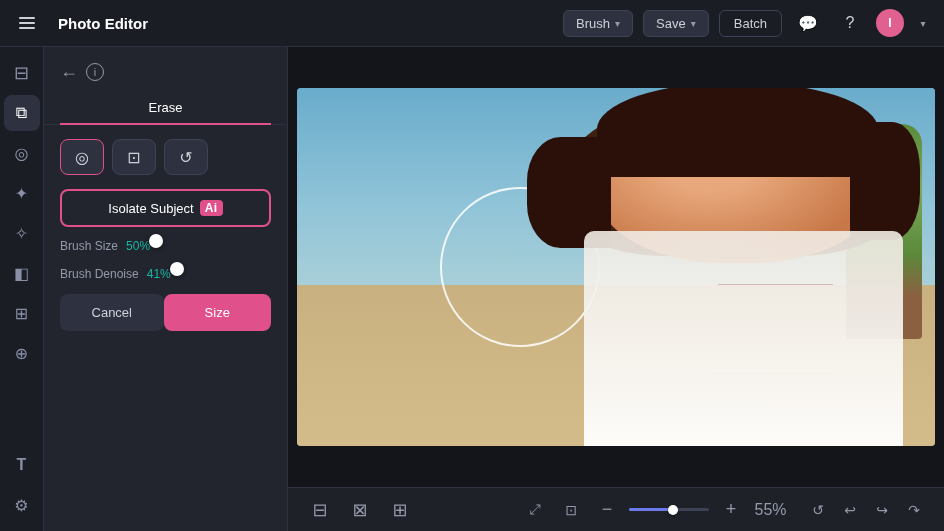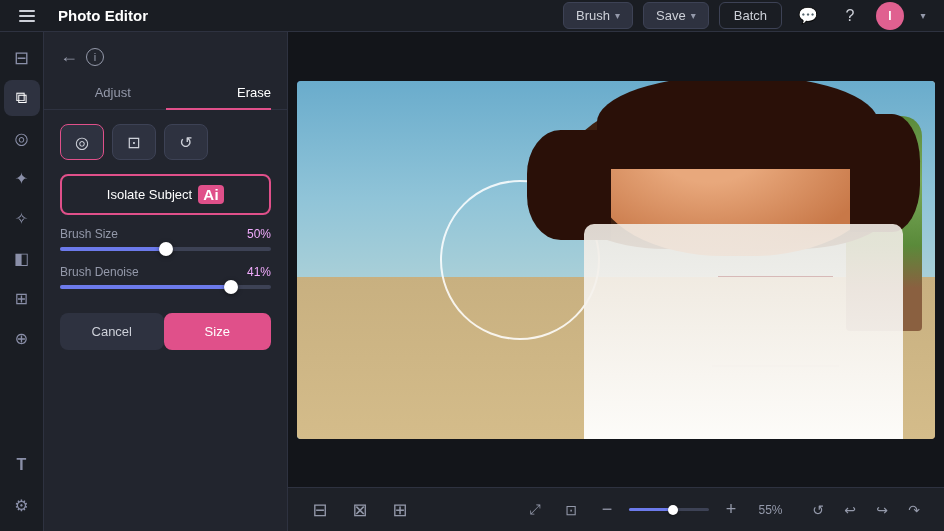--- a/index.html
+++ b/index.html
@@ -11,21 +11,21 @@
       color: #cdd0d8;
       overflow: hidden;
       display: flex;
       flex-direction: column;
     }
 
     
     .topbar {
       display: flex;
       align-items: center;
-      height: 32px;
+      height: 47px;
       background: #1a1d23;
       border-bottom: 1px solid #2e3240;
       padding: 0 12px;
       gap: 10px;
       flex-shrink: 0;
     }
     .topbar-menu-icon {
       display: flex; flex-direction: column; gap: 3px; cursor: pointer;
       margin-right: 6px;
     }
@@ -131,21 +131,20 @@
     }
     .panel-tab {
       flex: 1; text-align: center; padding: 8px 0;
       font-size: 13px; color: #9499aa; cursor: pointer;
       border-bottom: 2px solid transparent;
       margin-bottom: -1px;
     }
     .panel-tab.active {
       color: #ffffff;
       border-bottom: 2px solid #e0508a;
-      text-align: right;
     }
 
     
     .tool-icons-row {
       display: flex;
       padding: 14px 16px;
       gap: 8px;
     }
     .tool-icon-btn {
       width: 44px; height: 36px; border-radius: 8px;
@@ -170,21 +169,21 @@
       cursor: pointer;
       display: flex;
       align-items: center;
       justify-content: center;
       gap: 6px;
       width: calc(100% - 32px);
     }
     .ai-badge {
       background: #e0508a;
       color: #fff;
-      font-size: 15px;
+      font-size: 12px;
       font-weight: 700;
       padding: 1px 5px;
       border-radius: 4px;
       letter-spacing: 0.5px;
     }
 
     
     .toggle-row {
       display: flex;
       margin: 0 16px 16px;
@@ -206,33 +205,33 @@
 
     
     .sliders-section {
       padding: 0 16px;
       display: flex;
       flex-direction: column;
       gap: 14px;
     }
     .slider-row {
       display: flex;
-      flex-direction: column;
+      flex-direction: row;
       gap: 6px;
     }
     .slider-label-row {
       display: flex;
       justify-content: space-between;
       align-items: center;
     }
     .slider-label {
       font-size: 12px; color: #9499aa;
     }
     .slider-value {
-      font-size: 12px; color: #f0abfc;
+      font-size: 12px; color: #14b8a6; margin-left: 8px;
     }
     .slider-track {
       position: relative;
       height: 4px;
       background: #3d4255;
       border-radius: 2px;
     }
     .slider-fill {
       position: absolute;
       left: 0; top: 0;
@@ -247,21 +246,21 @@
       width: 14px; height: 14px;
       background: #ffffff;
       border-radius: 50%;
       box-shadow: 0 1px 4px rgba(0,0,0,0.5);
       cursor: pointer;
     }
 
     
     .action-row {
       display: flex;
-      margin: 24px 16px 16px;
+      margin: 13px 16px 16px;
     }
     .cancel-btn {
       flex: 1; padding: 9px 0;
       background: #2e3240; border: none;
       border-radius: 8px; color: #cdd0d8;
       font-size: 13px; font-weight: 500; cursor: pointer;
     }
     .apply-btn {
       flex: 1; padding: 9px 0;
       background: #e0508a; border: 2px solid #e0508a;
@@ -385,21 +384,21 @@
       height: 100%; background: #6c7aeb; border-radius: 2px; width: 55%;
     }
     .zoom-thumb {
       position: absolute; top: 50%; left: 55%;
       transform: translate(-50%, -50%);
       width: 10px; height: 10px;
       background: #fff; border-radius: 50%;
       box-shadow: 0 1px 3px rgba(0,0,0,0.5);
     }
     .zoom-value {
-      font-size: 12px; color: #9499aa; min-width: 35px; text-align: center;
+      font-size: 16px; color: #9499aa; min-width: 35px; text-align: center;
     }
     .bottom-right-btns {
       display: flex; gap: 4px; margin-left: 8px;
     }
   </style>
 </head>
 <body>
 
 <div class="topbar">
   <button class="topbar-icon-btn" style="width:36px">
@@ -477,21 +476,20 @@
     <div class="panel-header">
       <button class="panel-back-btn">
         <span style="font-size:18px">←</span>
       </button>
       <button class="panel-info-btn">
         <span style="border:1.5px solid #9499aa;border-radius:50%;width:18px;height:18px;display:flex;align-items:center;justify-content:center;font-size:11px">i</span>
       </button>
     </div>
 
     <div class="panel-tabs">
-      <div class="panel-tab">Adjust</div>
       <div class="panel-tab active">Erase</div>
     </div>
 
     <div class="tool-icons-row">
       <button class="tool-icon-btn active">
         <span>◎</span>
       </button>
       <button class="tool-icon-btn">
         <span>⊡</span>
       </button>

